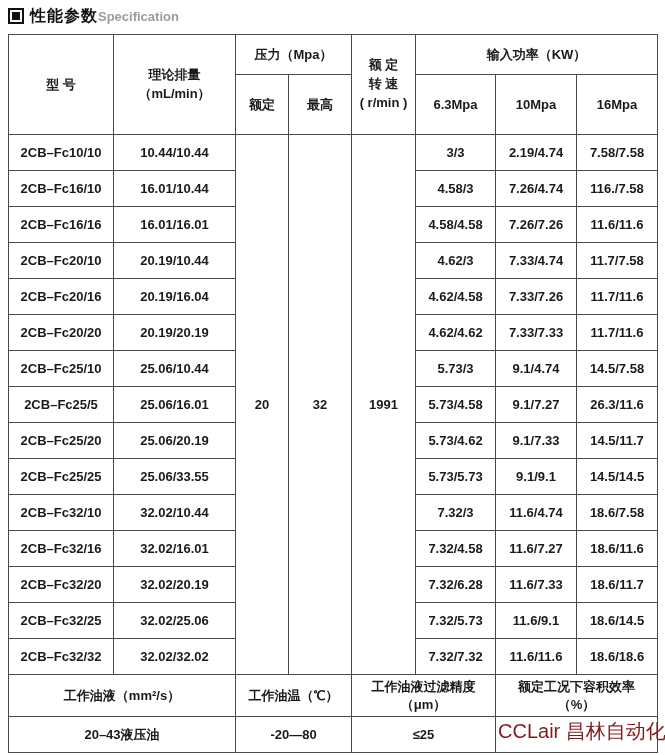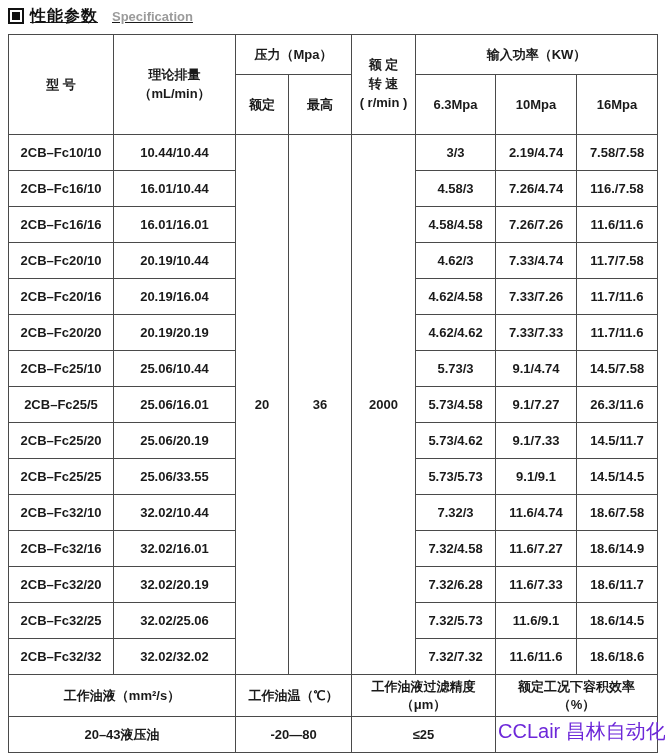--- a/index.html
+++ b/index.html
@@ -8,31 +8,31 @@
     width: 665px; height: 755px;
     background: #ffffff;
     font-family: "Liberation Sans", sans-serif;
     color: #1a1a1a;
   }
   .page { padding: 4px 8px 0 8px; }
 
   
   .title-bar {
     display: flex; align-items: center;
-    height: 24px; margin-bottom: 6px; text-decoration: underline;
+    height: 24px; margin-bottom: 6px;
   }
   .title-icon {
     width: 16px; height: 16px;
     border: 2px solid #111;
     display: inline-flex; align-items: center; justify-content: center;
     margin-right: 6px; flex: 0 0 auto;
   }
   .title-icon .inner { width: 8px; height: 8px; background: #111; }
   .title-zh { font-size: 16px; font-weight: bold; color: #111; letter-spacing: 1px; }
-  .title-en { font-size: 13px; font-weight: bold; color: #9b9b9b; margin-left: 14px; }
+  .title-en { font-size: 13px; font-weight: bold; color: #9b9b9b; margin-left: 0; }
 
   
   table.spec {
     border-collapse: collapse;
     table-layout: fixed;
     width: 649px;
   }
   table.spec th, table.spec td {
     border: 1px solid #4a4a4a;
     text-align: center;
@@ -51,21 +51,21 @@
 
   
   tr.foot-hdr td { height: 42px; }
   tr.foot-val td { height: 36px; }
   .foot-two-line div { line-height: 1.35; font-size: 13px; }
 
   .watermark {
     position: relative; top: -3px;
     font-weight: normal;
     font-size: 20px;
-    color: #6d28d9;
+    color: #7f1d1d;
     white-space: nowrap;
     letter-spacing: 0px;
   }
 </style>
 </head>
 <body>
 
 <div class="page">
 
   <div class="title-bar">
@@ -108,22 +108,22 @@
         <th>6.3Mpa</th>
         <th>10Mpa</th>
         <th>16Mpa</th>
       </tr>
     </thead>
     <tbody id="spec-rows">
         <tr class="data-row">
           <td>2CB–Fc10/10</td>
           <td>10.44/10.44</td>
           <td rowspan="15" class="merged-cell">20</td>
-          <td rowspan="15" class="merged-cell">36</td>
-          <td rowspan="15" class="merged-cell">2000</td>
+          <td rowspan="15" class="merged-cell">32</td>
+          <td rowspan="15" class="merged-cell">1991</td>
           <td>3/3</td>
           <td>2.19/4.74</td>
           <td>7.58/7.58</td>
         </tr>
         <tr class="data-row">
           <td>2CB–Fc16/10</td>
           <td>16.01/10.44</td>
           <td>4.58/3</td>
           <td>7.26/4.74</td>
           <td>116./7.58</td>
@@ -189,21 +189,21 @@
           <td>32.02/10.44</td>
           <td>7.32/3</td>
           <td>11.6/4.74</td>
           <td>18.6/7.58</td>
         </tr>
         <tr class="data-row">
           <td>2CB–Fc32/16</td>
           <td>32.02/16.01</td>
           <td>7.32/4.58</td>
           <td>11.6/7.27</td>
-          <td>18.6/14.9</td>
+          <td>18.6/11.6</td>
         </tr>
         <tr class="data-row">
           <td>2CB–Fc32/20</td>
           <td>32.02/20.19</td>
           <td>7.32/6.28</td>
           <td>11.6/7.33</td>
           <td>18.6/11.7</td>
         </tr>
         <tr class="data-row">
           <td>2CB–Fc32/25</td>

